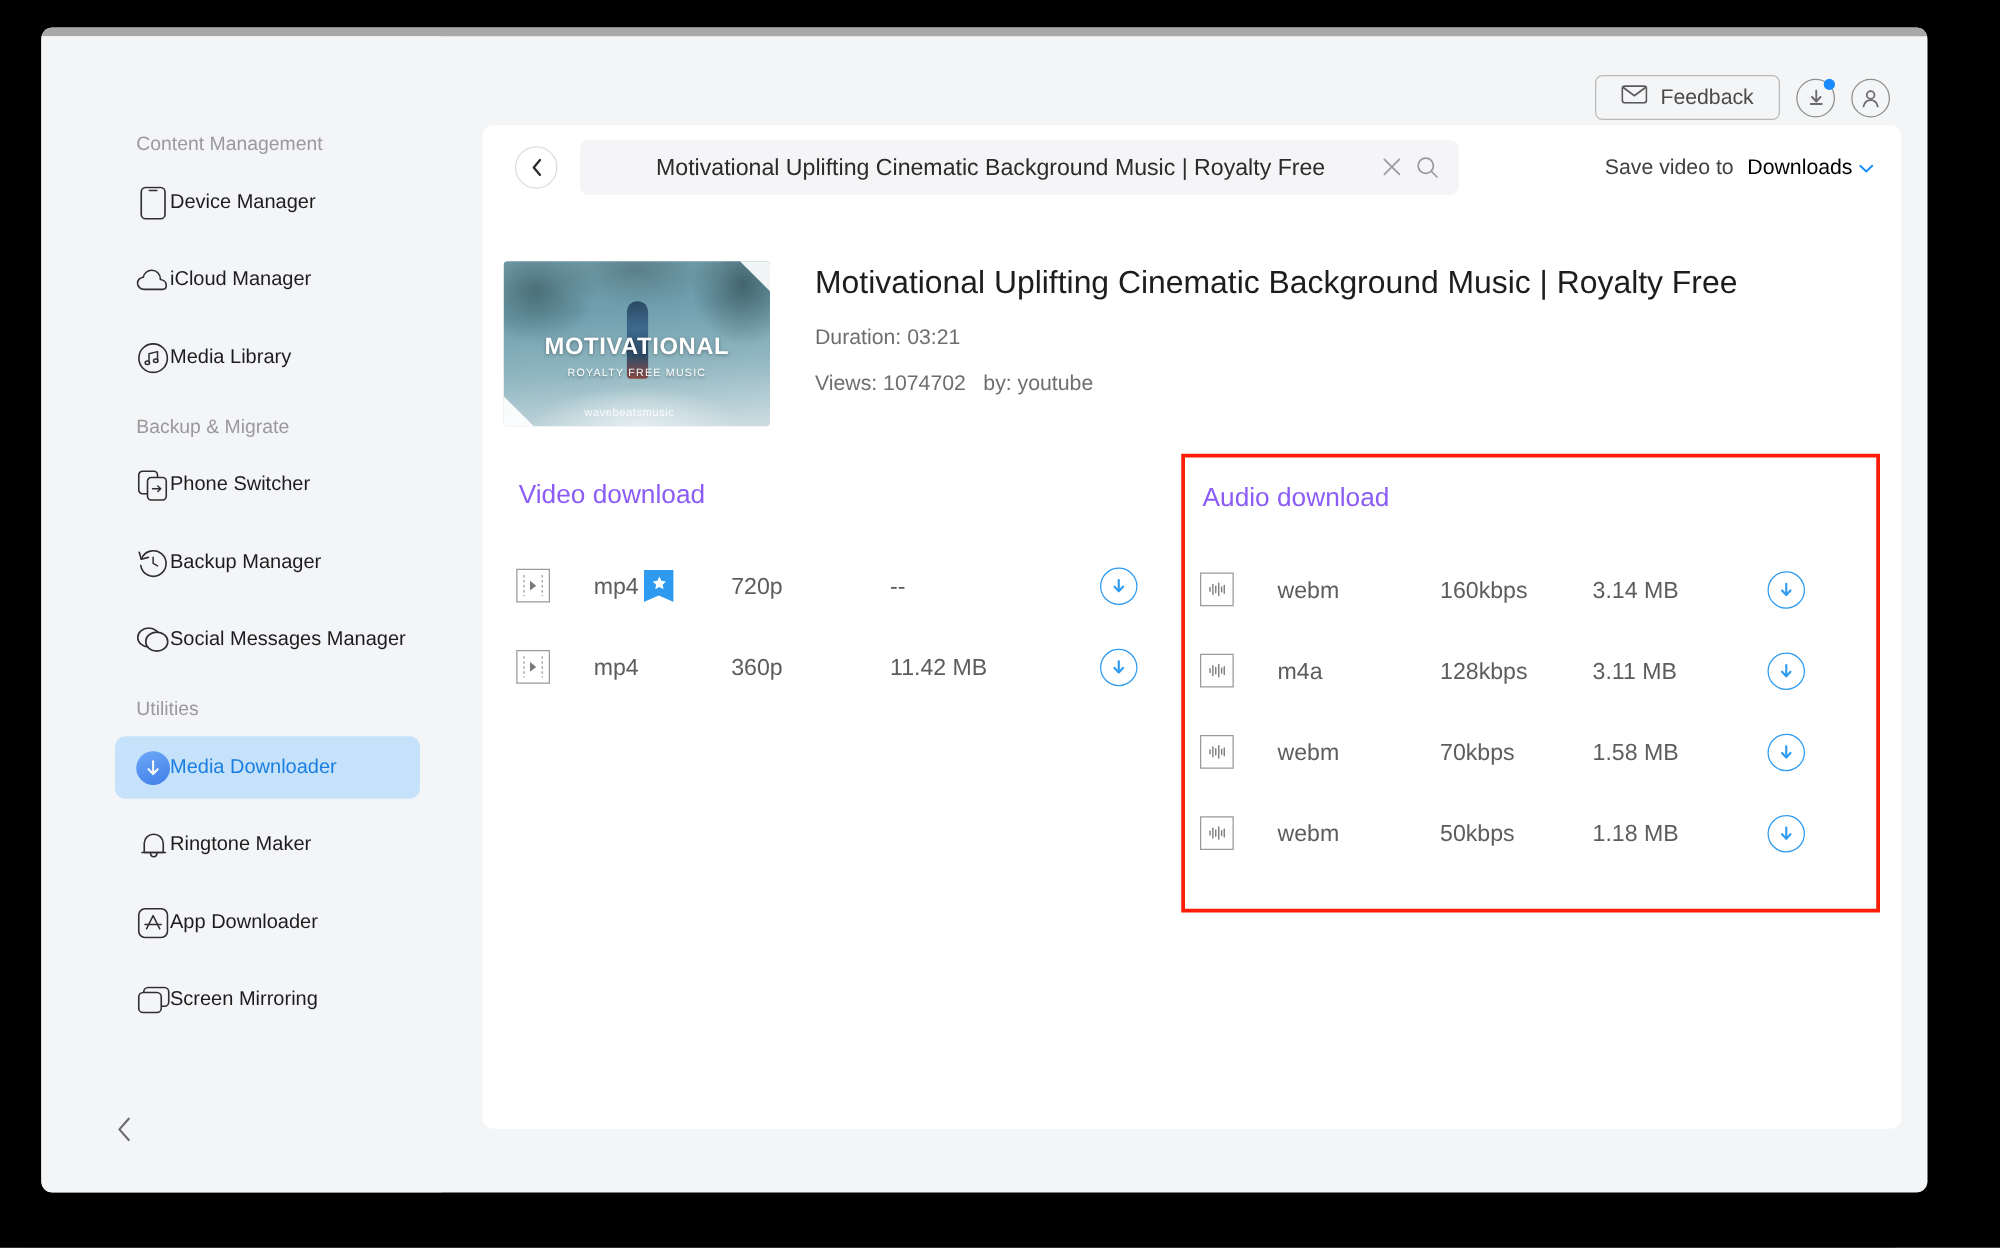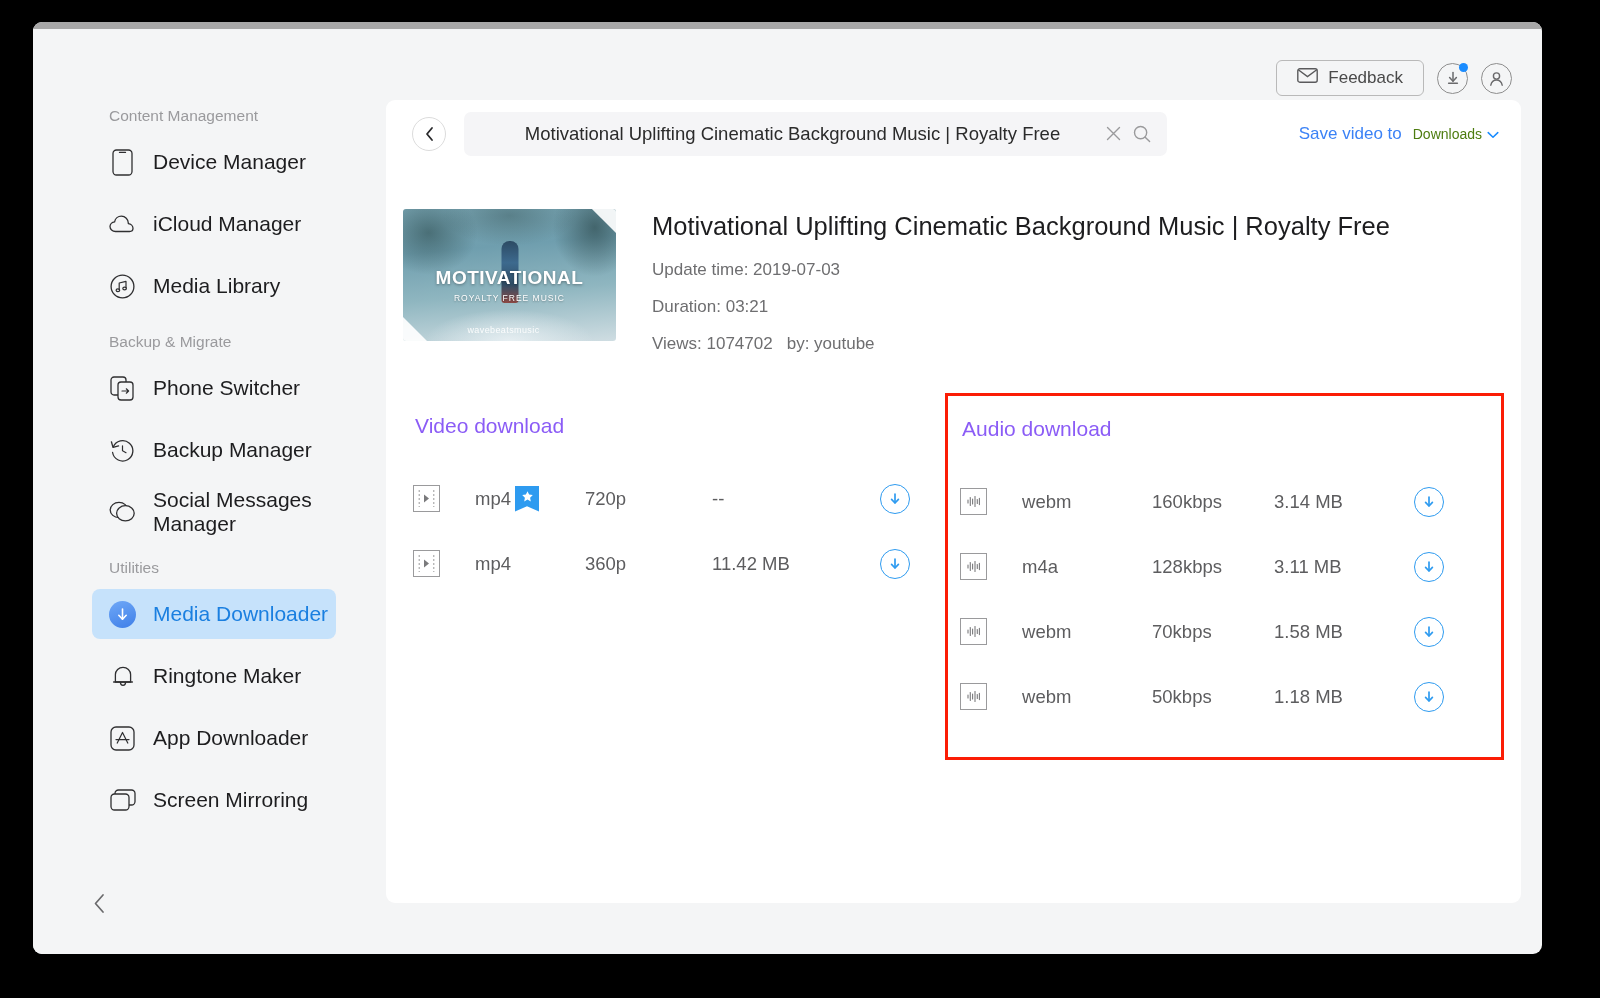--- a/index.html
+++ b/index.html
@@ -95,28 +95,27 @@
   }
   .side-group-title {
     font-size: 15.5px;
     color: #9a9a9d;
     padding: 0 0 0 34px;
     margin-bottom: 12px;
   }
   .side-group { margin-bottom: 6px; margin-left: 42px; }
   .side-item {
     display: flex; align-items: center;
-    gap: 17px;
     height: 50px;
     margin: 0 17px 12px 17px;
     padding-left: 17px;
     border-radius: 8px;
     cursor: pointer;
     color: #1d1d1f;
-    font-size: 21px;
+    font-size: 16px;
   }
   .side-item.active {
     background: #c6e2fb;
     color: #1a7fe0;
   }
   .side-icon {
     width: 27px; height: 27px;
     display: flex; align-items: center; justify-content: center;
     flex: 0 0 27px;
   }
@@ -178,24 +177,24 @@
     background: none; border: none; padding: 0; cursor: pointer;
     display: flex; align-items: center; justify-content: center;
   }
   .save-to {
     position: absolute;
     right: 22px; top: 50%;
     transform: translateY(-50%);
     display: flex; align-items: center; gap: 11px;
     font-size: 17px;
   }
-  .save-to-label { color: #3b82f6; }
+  .save-to-label { color: #404040; }
   .save-to-value {
-    color: #4d7c0f;
-    font-size: 14px;
+    color: #000000;
+    font-size: 17px;
     cursor: pointer;
     display: flex; align-items: center; gap: 5px;
   }
 
   
   .video-info {
     display: flex;
     gap: 36px;
     padding: 42px 0 0 17px;
   }
@@ -550,21 +549,20 @@
             <div class="thumb-title-main">MOTIVATIONAL</div>
             <div class="thumb-title-sub">ROYALTY FREE MUSIC</div>
           </div>
           <div class="thumb-wm">wavebeatsmusic</div>
           <div class="thumb-corner-tl"></div>
           <div class="thumb-corner-br"></div>
         </div>
 
         <div class="video-meta">
           <div class="video-title">Motivational Uplifting Cinematic Background Music | Royalty Free</div>
-          <div class="meta-line">Update time: 2019-07-03</div>
           <div class="meta-line">Duration: 03:21</div>
           <div class="meta-line">
             <span>Views: 1074702</span><span class="spacer"></span><span>by: youtube</span>
           </div>
         </div>
       </section>
 
       <section class="downloads">
 
         <div class="dl-section video-col">

